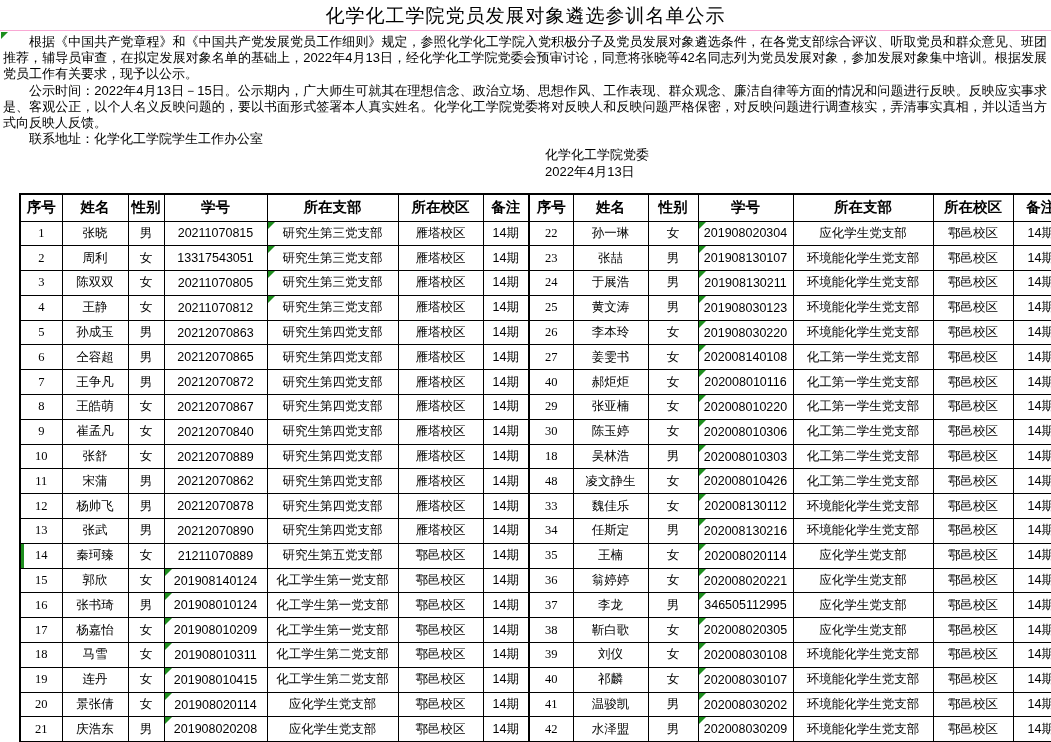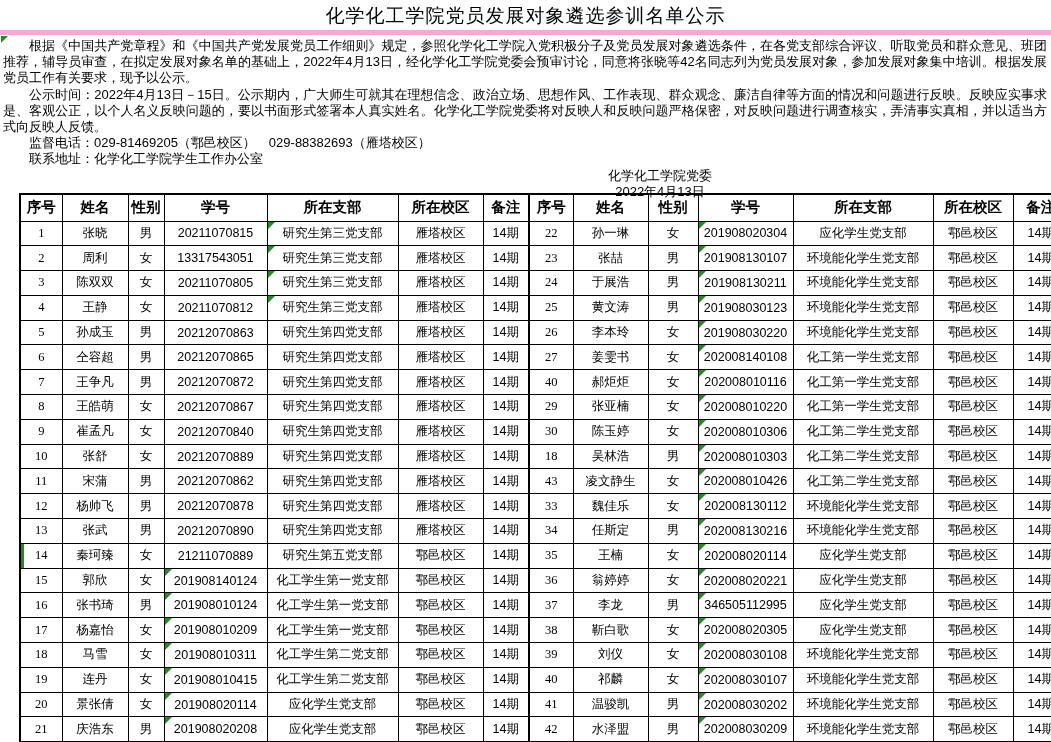--- a/index.html
+++ b/index.html
@@ -8,29 +8,29 @@
   body{
     width:1051px; height:742px; background:#fff; color:#000;
     font-family:"Liberation Sans", sans-serif; overflow:hidden;
   }
   .title{
     height:30px; line-height:31px; text-align:center;
     font-size:19px; font-weight:normal; letter-spacing:1px;
   }
   .textblock{
     position:relative; height:163px; padding:3px 4px 0 3px;
-    font-size:13px; line-height:16.2px; border-top:5px solid #f9a8d4;
+    font-size:13px; line-height:16.2px; border-top:1px solid #f9a8d4;
   }
   .textblock::before{ 
     content:""; position:absolute; top:1px; left:1px; width:0; height:0;
     border-top:7px solid var(--green); border-right:7px solid transparent;
   }
   .para{ margin:0; text-indent:2em; text-align:justify; }
   .line{ margin:0; padding-left:2em; }
-  .sig{ width:230px; margin-left:542px; text-align:center; }
+  .sig{ width:230px; margin-left:542px; }
   table.roster{
     border-collapse:collapse; table-layout:fixed; width:1049px; margin-left:19px;
     border:2px solid var(--border);
   }
   .roster th,.roster td{
     border:1px solid var(--border); padding:0; text-align:center;
     overflow:hidden; white-space:nowrap; position:relative;
   }
   .roster thead tr{ height:27px; }
   .roster thead th{ font-size:14.5px; font-weight:bold; }
@@ -50,21 +50,20 @@
 </head>
 <body>
 
 <div class="sheet">
 
   <div class="title">化学化工学院党员发展对象遴选参训名单公示</div>
 
   <div class="textblock">
     <p class="para">根据《中国共产党章程》和《中国共产党发展党员工作细则》规定，参照化学化工学院入党积极分子及党员发展对象遴选条件，在各党支部综合评议、听取党员和群众意见、班团推荐，辅导员审查，在拟定发展对象名单的基础上，2022年4月13日，经化学化工学院党委会预审讨论，同意将张晓等42名同志列为党员发展对象，参加发展对象集中培训。根据发展党员工作有关要求，现予以公示。</p>
     <p class="para">公示时间：2022年4月13日－15日。公示期内，广大师生可就其在理想信念、政治立场、思想作风、工作表现、群众观念、廉洁自律等方面的情况和问题进行反映。反映应实事求是、客观公正，以个人名义反映问题的，要以书面形式签署本人真实姓名。化学化工学院党委将对反映人和反映问题严格保密，对反映问题进行调查核实，弄清事实真相，并以适当方式向反映人反馈。</p>
-    <p class="line">监督电话：029-81469205（鄠邑校区）　029-88382693（雁塔校区）</p>
     <p class="line">联系地址：化学化工学院学生工作办公室</p>
     <div class="sig">
       <div>化学化工学院党委</div>
       <div>2022年4月13日</div>
     </div>
   </div>
 
   <table class="roster">
     <colgroup>
       <col style="width:42px">
@@ -262,21 +261,21 @@
           <td>14期</td>
         </tr>
         <tr>
           <td class="num">11</td>
           <td>宋蒲</td>
           <td>男</td>
           <td>20212070862</td>
           <td>研究生第四党支部</td>
           <td>雁塔校区</td>
           <td>14期</td>
-          <td class="num">43</td>
+          <td class="num">48</td>
           <td>凌文静生</td>
           <td>女</td>
           <td class="gt">202008010426</td>
           <td>化工第二学生党支部</td>
           <td>鄠邑校区</td>
           <td>14期</td>
         </tr>
         <tr>
           <td class="num">12</td>
           <td>杨帅飞</td>

